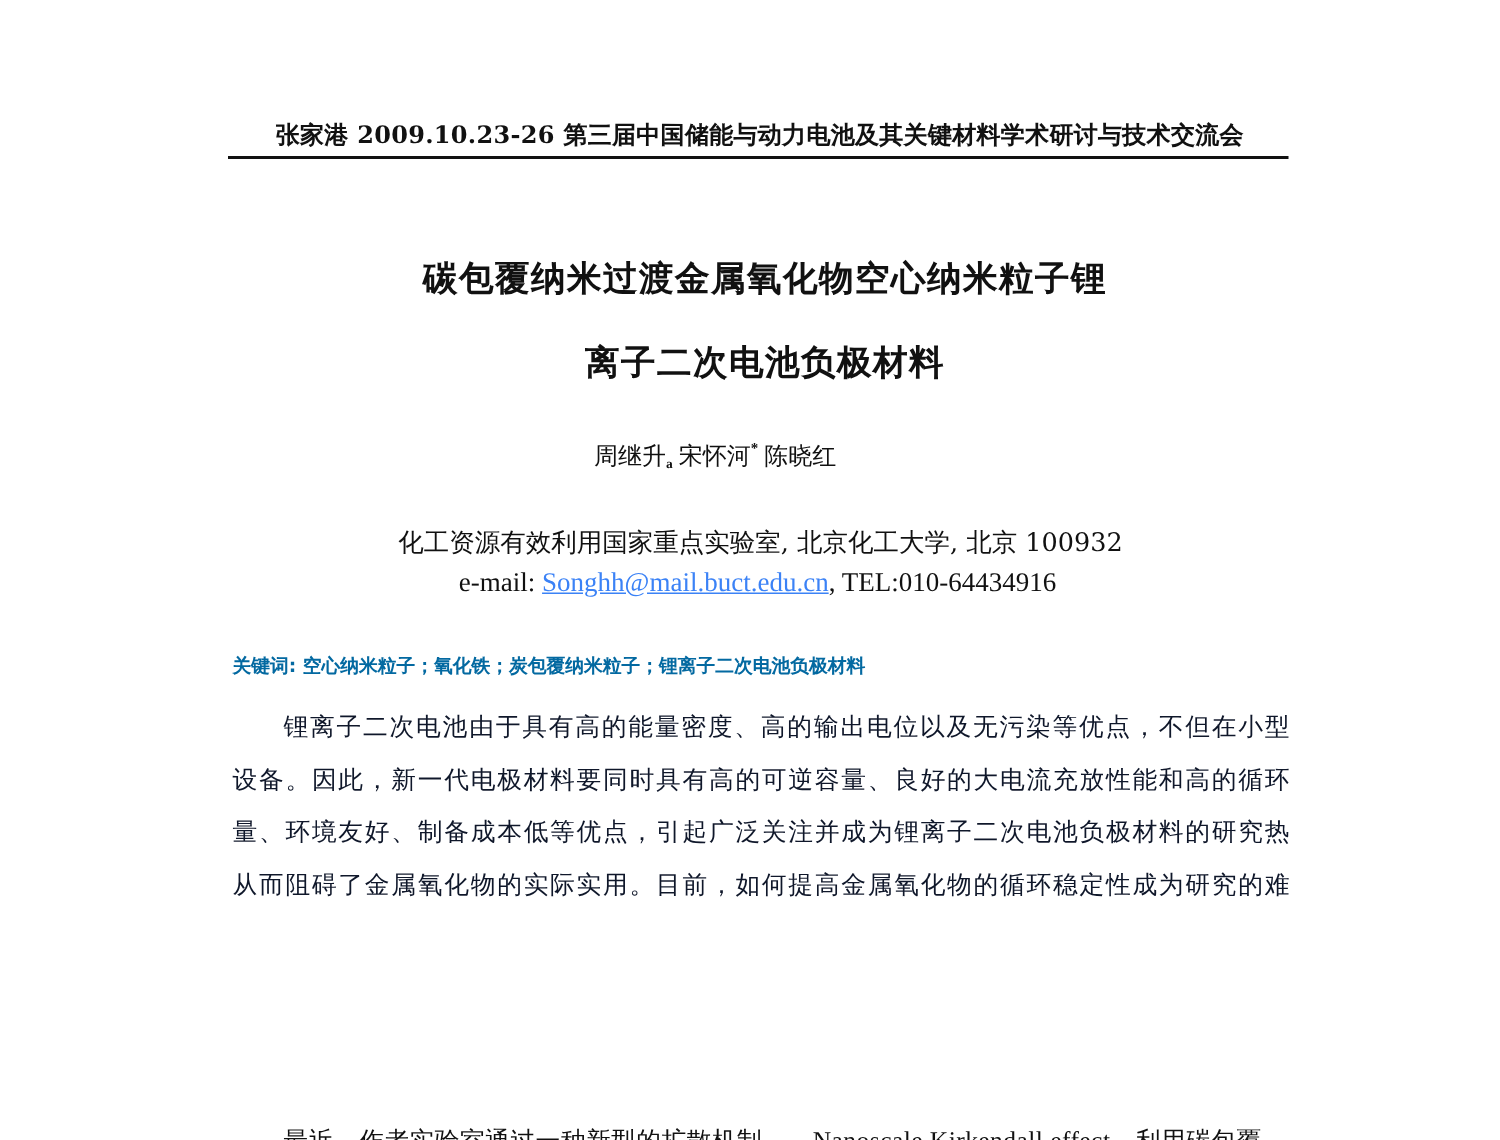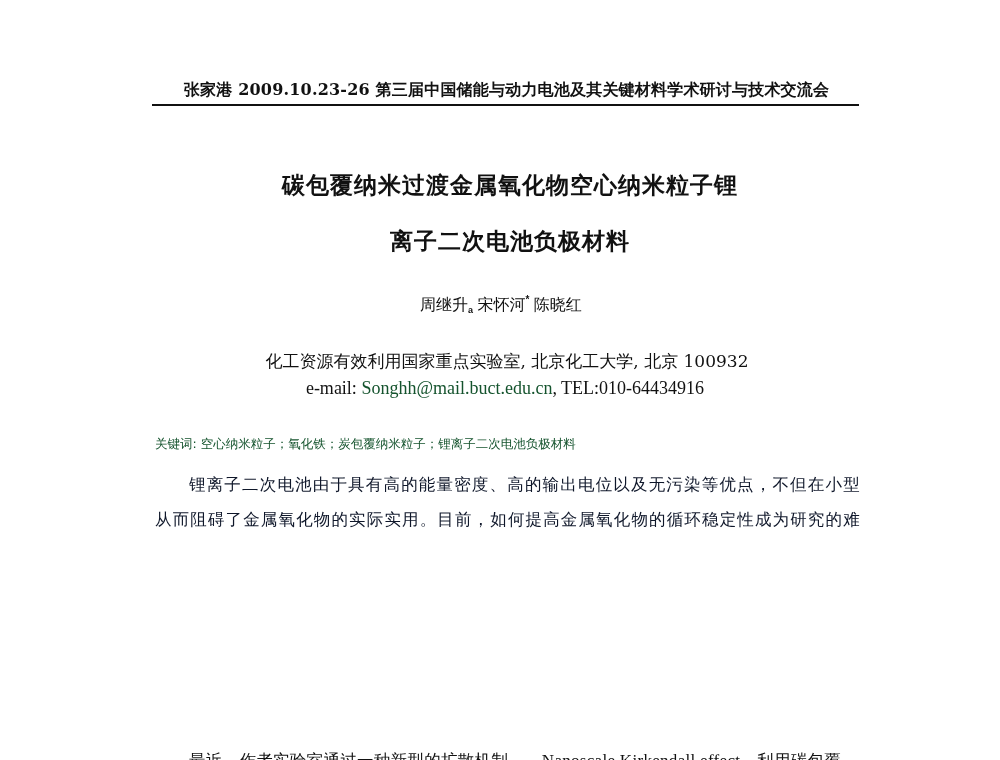--- a/index.html
+++ b/index.html
@@ -50,23 +50,23 @@
       font-weight: bold;
       font-size: 23px;
       letter-spacing: 1px;
       color: #111;
       white-space: nowrap;
     }
     .title.l1 { top: 170px; left: 10px; }
     .title.l2 { top: 226px; left: 10px; }
     .authors {
       position: absolute;
-      left: 420px;
+      left: 396px;
       top: 294px;
-      font-family: Liberation Sans, sans-serif;
+      font-family: Liberation Serif, serif;
       font-size: 16px;
       white-space: nowrap;
       color: #111;
     }
     .authors .sub {
       font-size: 9px;
       vertical-align: -3px;
       font-weight: bold;
     }
     .authors .sup {
@@ -80,31 +80,32 @@
       width: 1000px;
       text-align: center;
       font-family: "DejaVu Serif", "Liberation Serif", serif;
       font-size: 17px;
       white-space: nowrap;
       color: #111;
     }
     .affil.a1 { top: 350px; left: 7px; }
     .affil.a2 { top: 378px; left: 5px; font-family: "Liberation Serif", "DejaVu Serif", serif; font-size: 18px; }
     .affil .email-link {
-      color: #14532d;
+      text-decoration: underline;
+      color: #3b82f6;
     }
     .keywords {
       position: absolute;
       left: 155px;
       top: 436px;
       font-family: "DejaVu Sans", "Liberation Sans", sans-serif;
       font-size: 12.5px;
-      font-weight: normal;
+      font-weight: bold;
       white-space: nowrap;
-      color: #14532d;
+      color: #0369a1;
     }
     .body-text {
       position: absolute;
       left: 155px;
       top: 470px;
       width: 705px;
       font-family: "DejaVu Sans", "Liberation Sans", sans-serif;
       font-size: 16.5px;
       color: #0f172a;
     }
@@ -163,20 +164,22 @@
   <div class="affil a2">
     <span>e-mail: </span><span class="email-link">Songhh@mail.buct.edu.cn</span><span>, TEL:010-64434916</span>
   </div>
 
   <div class="keywords">
     <span>关键词: </span><span>空心纳米粒子；氧化铁；炭包覆纳米粒子；锂离子二次电池负极材料</span>
   </div>
 
   <div class="body-text">
     <div class="body-line indent">锂离子二次电池由于具有高的能量密度、高的输出电位以及无污染等优点，不但在小型</div>
+    <div class="body-line">设备。因此，新一代电极材料要同时具有高的可逆容量、良好的大电流充放性能和高的循环</div>
+    <div class="body-line">量、环境友好、制备成本低等优点，引起广泛关注并成为锂离子二次电池负极材料的研究热</div>
     <div class="body-line">从而阻碍了金属氧化物的实际实用。目前，如何提高金属氧化物的循环稳定性成为研究的难</div>
   </div>
 
   <div class="para2">
     <span>最近，作者实验室通过一种新型的扩散机制——</span><span class="latin">Nanoscale Kirkendall effect</span><span>，利用碳包覆</span>
   </div>
 
 </div>
 
 </body></html>

